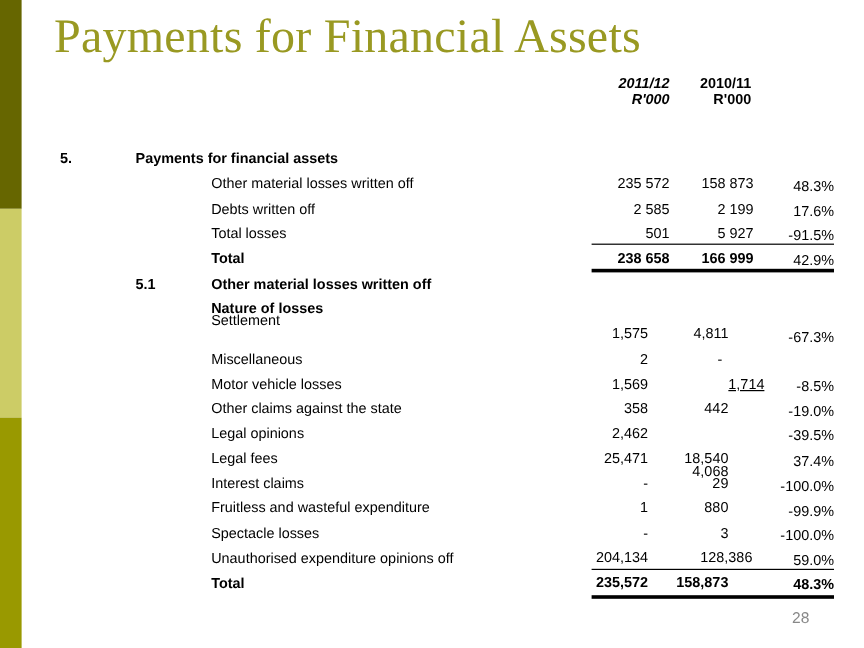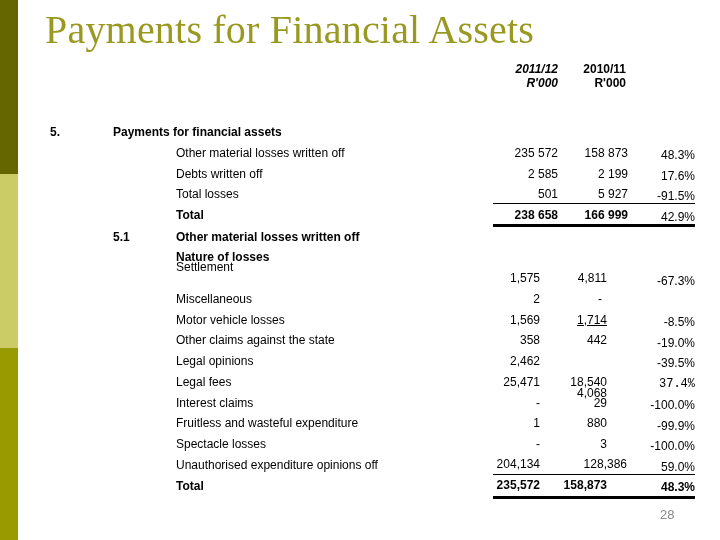--- a/index.html
+++ b/index.html
@@ -96,40 +96,40 @@
 </div>
 <div>
   <div class="t" style="left:176px; top:292px;">Miscellaneous</div>
   <div class="t r" style="left:450px; top:292px; width:90px;">2</div>
   <div class="t r" style="left:512px; top:292px; width:90px;">-</div>
   <div class="t r" style="left:630px; top:294px; width:65px;"></div>
 </div>
 <div>
   <div class="t" style="left:176px; top:313px;">Motor vehicle losses</div>
   <div class="t r" style="left:450px; top:313px; width:90px;">1,569</div>
-  <div class="t r" style="left:517px; top:313px; width:90px;text-decoration:underline;">1,714</div>
+  <div class="t r" style="left:547px; top:313px; width:90px;text-decoration:underline;">1,714</div>
   <div class="t r" style="left:630px; top:315px; width:65px;">-8.5%</div>
 </div>
 <div>
   <div class="t" style="left:176px; top:333px;">Other claims against the state</div>
   <div class="t r" style="left:450px; top:333px; width:90px;">358</div>
   <div class="t r" style="left:517px; top:333px; width:90px;">442</div>
   <div class="t r" style="left:630px; top:336px; width:65px;">-19.0%</div>
 </div>
 <div>
   <div class="t" style="left:176px; top:354px;">Legal opinions</div>
   <div class="t r" style="left:450px; top:354px; width:90px;">2,462</div>
   <div class="t r" style="left:517px; top:354px; width:90px;margin-top:32px;">4,068</div>
   <div class="t r" style="left:630px; top:356px; width:65px;">-39.5%</div>
 </div>
 <div>
   <div class="t" style="left:176px; top:375px;">Legal fees</div>
   <div class="t r" style="left:450px; top:375px; width:90px;">25,471</div>
   <div class="t r" style="left:517px; top:375px; width:90px;">18,540</div>
-  <div class="t r" style="left:630px; top:377px; width:65px;font-family:Liberation Mono, monospace;">37.4%</div>
+  <div class="t r" style="left:630px; top:377px; width:65px;">37.4%</div>
 </div>
 <div>
   <div class="t" style="left:176px; top:396px;">Interest claims</div>
   <div class="t r" style="left:450px; top:396px; width:90px;">-</div>
   <div class="t r" style="left:517px; top:396px; width:90px;">29</div>
   <div class="t r" style="left:630px; top:398px; width:65px;">-100.0%</div>
 </div>
 <div>
   <div class="t" style="left:176px; top:416px;">Fruitless and wasteful expenditure</div>
   <div class="t r" style="left:450px; top:416px; width:90px;">1</div>

